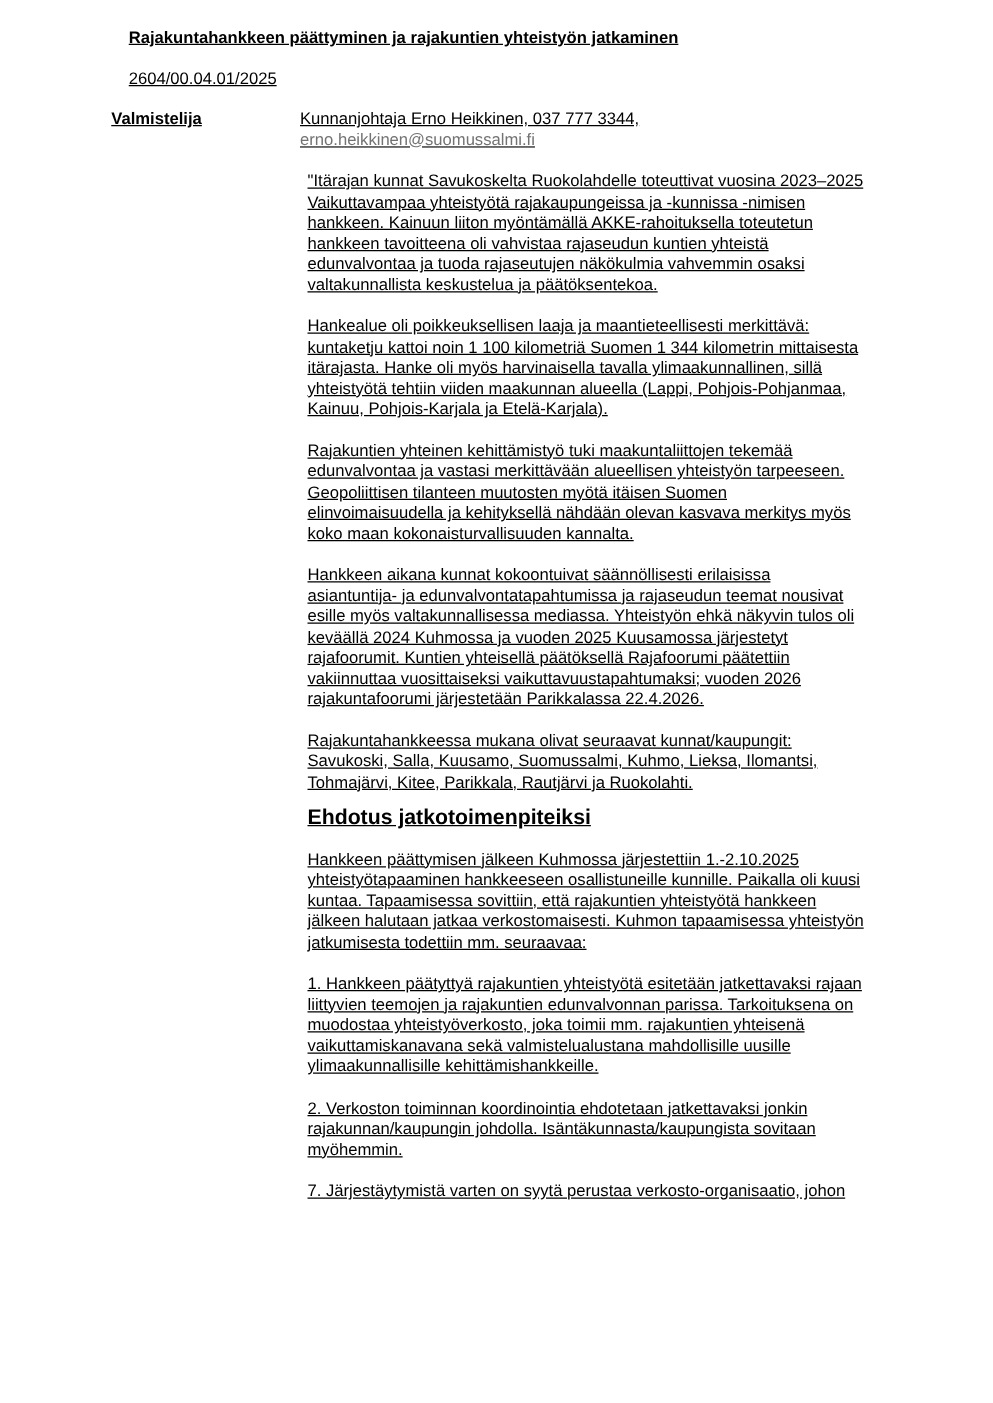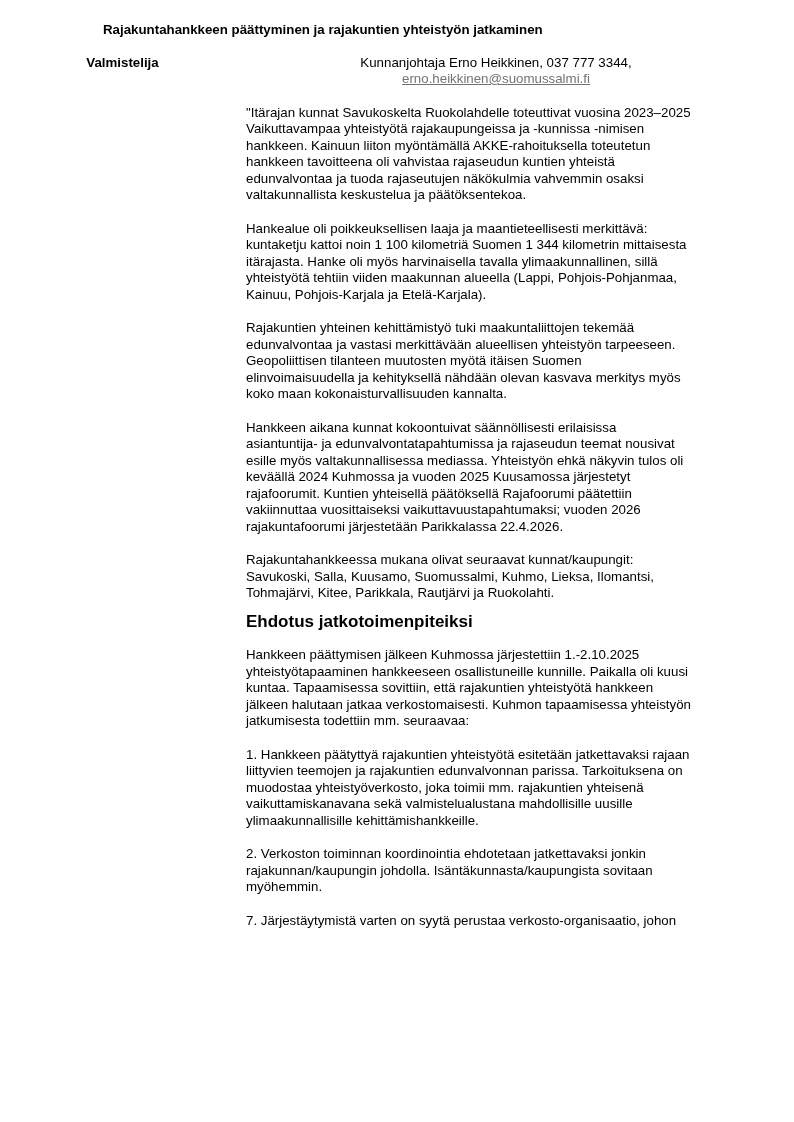--- a/index.html
+++ b/index.html
@@ -13,38 +13,38 @@
     width: 794px;
     height: 1122px;
     background: #ffffff;
     color: #000000;
     font-family: "Liberation Sans", "DejaVu Sans", sans-serif;
     font-size: 13.3px;
     line-height: 16.5px;
     box-sizing: border-box;
     padding-top: 22px;
     overflow: hidden;
+    text-decoration: underline;
   }
   .header-block {
     margin-left: 103px;
     margin-right: 60px;
   }
   .doc-title {
     font-size: 13.3px;
     line-height: 16.5px;
     font-weight: bold;
     margin: 0;
   }
   .ref-line {
     margin: 16px 0 0 0;
   }
   .prep-row {
     display: flex;
-    margin: 16px 0 0 47px;
-    text-align: center;
+    margin: 16px 0 0 89px;
   }
   .prep-label {
     width: 151px;
     flex: 0 0 151px;
     font-weight: bold;
   }
   .prep-value {
     flex: 1 1 auto;
   }
   .prep-value a {
@@ -67,20 +67,21 @@
     white-space: pre-line;
   }
 </style>
 </head>
 <body>
 
 <div class="page">
 
   <div class="header-block">
     <h1 class="doc-title">Rajakuntahankkeen päättyminen ja rajakuntien yhteistyön jatkaminen</h1>
+    <p class="ref-line">2604/00.04.01/2025</p>
   </div>
 
   <div class="prep-row">
     <div class="prep-label">Valmistelija</div>
     <div class="prep-value">
       <span>Kunnanjohtaja Erno Heikkinen, 037 777 3344,</span><br>
       <a href="#" style="color: #737373;">erno.heikkinen@suomussalmi.fi</a>
     </div>
   </div>
 

